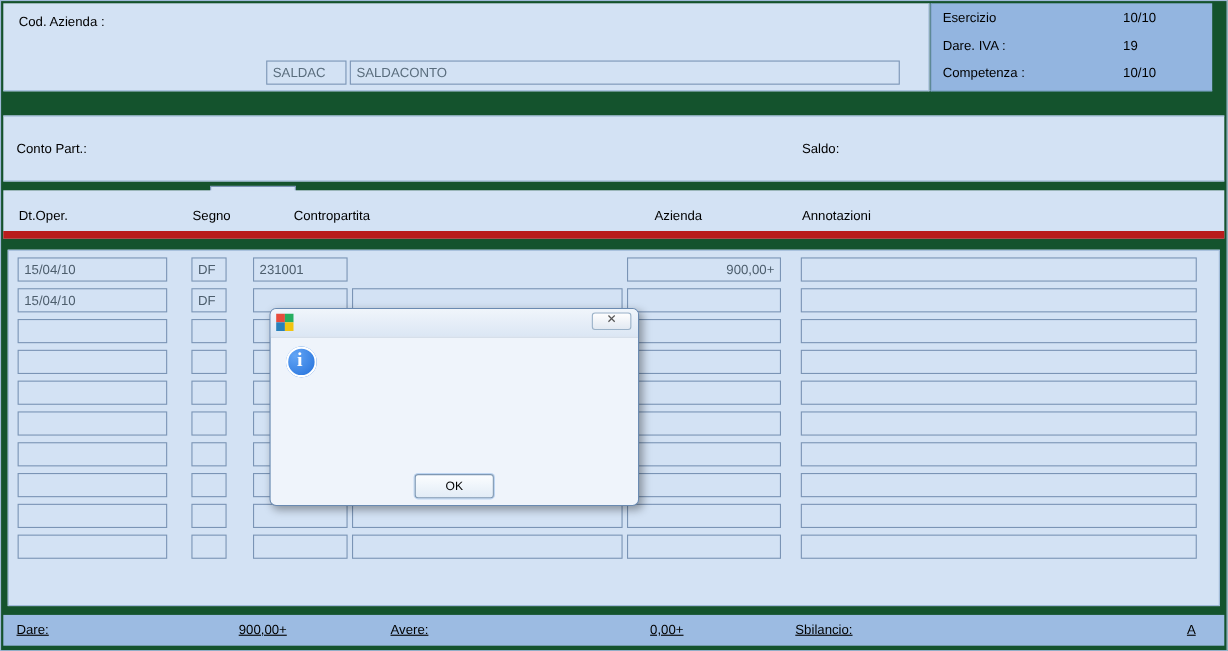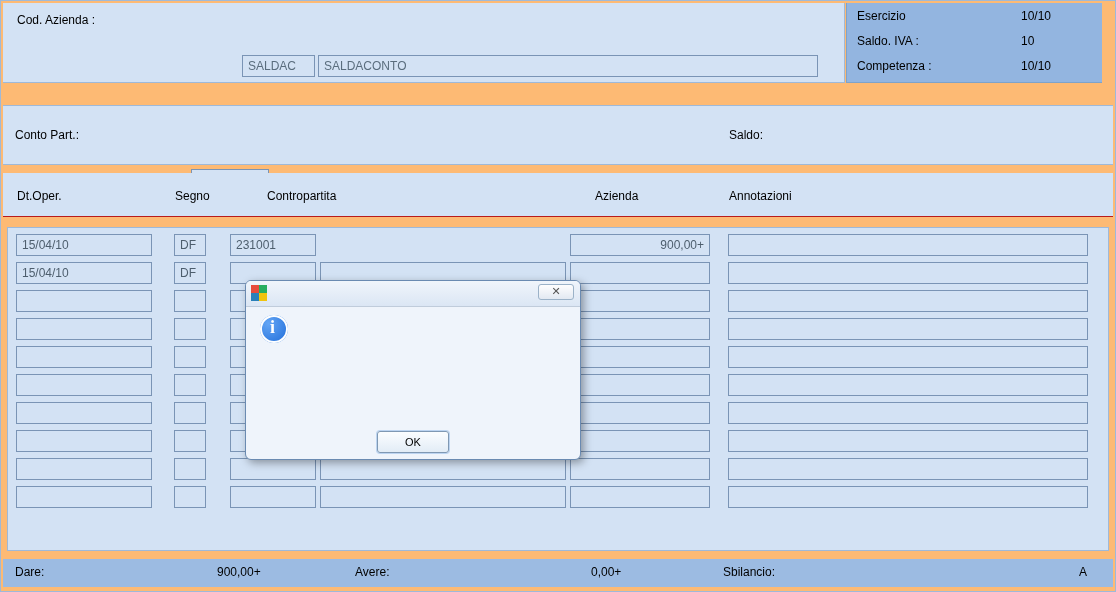--- a/index.html
+++ b/index.html
@@ -1,42 +1,42 @@
 <!DOCTYPE html>
 <html><head>
 <meta charset="utf-8">
 <style>
   * { box-sizing: border-box; margin: 0; padding: 0; }
   body { font-family: "Segoe UI", Tahoma, sans-serif; font-size: 12px; background: #d3e2f4; width: 1116px; height: 592px; overflow: hidden; position: relative; }
-  .app { width: 1116px; height: 592px; border: 1px solid #9fb9d8; background: #fdba74; position: relative; }
+  .app { width: 1116px; height: 592px; border: 1px solid #9fb9d8; background: #14532d; position: relative; }
 
   
   .header-bar { position: absolute; left: 2px; right: 2px; top: 2px; height: 80px; }
   .header-left { position: absolute; left: 0; top: 0; width: 842px; height: 80px; background: #d3e2f4; border: 1px solid #9fb9d8; border-top: none; border-left: none; }
   .header-right { position: absolute; left: 843px; top: 0; right: 11px; height: 80px; background: #93b5e0; border: 1px solid #7fa3c9; border-top: none; border-right: none; }
 
   .lbl { position: absolute; color: #000; }
   .input-cell { position: absolute; background: #d3e2f4; border: 1px solid #7a94b5; padding: 2px 5px; color: #5a6d7d; font-size: 12px; height: 22px; line-height: 16px; margin-top: 48px; }
 
   
   .row2 { position: absolute; left: 2px; right: 2px; top: 104px; height: 60px; background: #d3e2f4; border: 1px solid #9fb9d8; border-left: none; border-right: none; }
 
   
-  .row3 { position: absolute; left: 2px; right: 2px; top: 172px; height: 44px; background: #d3e2f4; border-bottom: 1px solid #b91c1c; }
+  .row3 { position: absolute; left: 2px; right: 2px; top: 172px; height: 44px; background: #d3e2f4; border-bottom: 7px solid #b91c1c; }
 
   
   .grid { position: absolute; left: 6px; right: 6px; top: 226px; bottom: 40px; }
   .grid-inner { position: absolute; inset: 0; border: 1px solid #9fb9d8; background: #d3e2f4; }
   .grid-row { position: absolute; left: 0; right: 0; height: 26px; }
   .grid-cell { position: absolute; height: 22px; background: #d3e2f4; border: 1px solid #7a94b5; padding: 2px 5px; color: #4d5e6d; line-height: 16px; }
   .grid-cell.right { text-align: right; }
 
   
   .footer { position: absolute; left: 2px; right: 2px; bottom: 4px; height: 28px; background: #9cbbe2; }
-  .foot-lbl { position: absolute; font-size: 12px; color: #000; top: 6px; }
+  .foot-lbl { position: absolute; font-size: 12px; color: #000; top: 6px; text-decoration: underline; }
 
   
   .dialog { position: absolute; left: 244px; top: 279px; width: 336px; height: 180px; background: #eff4fb; border: 1px solid #6a8ab1; border-radius: 6px; box-shadow: 3px 3px 8px rgba(0,0,0,0.35); font-size: 11px; }
   .dialog-title { height: 26px; background: linear-gradient(#f0f5fb,#dbe6f4); border-bottom: 1px solid #c0ccdb; border-radius: 5px 5px 0 0; position: relative; }
   .dlg-ico { position: absolute; left: 5px; top: 4px; width: 16px; height: 16px; }
   .dlg-close { position: absolute; right: 6px; top: 3px; width: 36px; height: 16px; border: 1px solid #9bb2c8; border-radius: 3px; background: linear-gradient(#fefefe,#e2e9f2); text-align: center; line-height: 12px; font-size: 11px; color: #555; cursor: default; }
   .dlg-body { position: absolute; left: 10px; right: 10px; top: 34px; bottom: 40px; }
   .info-icon { position: absolute; left: 4px; top: 0; width: 28px; height: 28px; border-radius: 50%; background: radial-gradient(circle at 30% 30%, #63a5f5, #1d6bd8); box-shadow: 0 0 0 2px #fff inset; }
   .info-icon::after { content: "i"; color: #fff; font-weight: bold; font-family: Georgia, serif; font-size: 18px; position: absolute; left: 10px; top: 2px; }
   .dlg-text { position: absolute; left: 44px; top: 0; right: 0; line-height: 14px; color: #333; }
@@ -55,22 +55,22 @@
 
   <div class="header-bar">
     <div class="header-left">
       <span class="lbl" style="left:14px; top:10px;">Cod. Azienda :</span>
       <div class="input-cell" style="left:239px; top:4px; width:73px;">SALDAC</div>
       <div class="input-cell" style="left:315px; top:4px; width:500px;">SALDACONTO</div>
     </div>
     <div class="header-right">
       <span class="lbl ex-lbl" style="position:absolute; left:10px; top:6px;">Esercizio</span>
       <span class="ex-val" style="left:174px; top:6px;">10/10</span>
-      <span class="lbl ex-lbl" style="position:absolute; left:10px; top:31px;">Saldo. IVA :</span>
-      <span class="ex-val" style="left:174px; top:31px;">10</span>
+      <span class="lbl ex-lbl" style="position:absolute; left:10px; top:31px;">Dare. IVA :</span>
+      <span class="ex-val" style="left:174px; top:31px;">19</span>
       <span class="lbl ex-lbl" style="position:absolute; left:10px; top:56px;">Competenza :</span>
       <span class="ex-val" style="left:174px; top:56px;">10/10</span>
     </div>
   </div>
 
   <div class="row2">
     <span class="lbl" style="left:12px; top:22px;">Conto Part.:</span>
     <div class="input-cell" style="left:188px; top:15px; width:78px;"></div>
     <span class="lbl" style="left:726px; top:22px;">Saldo:</span>
   </div>

